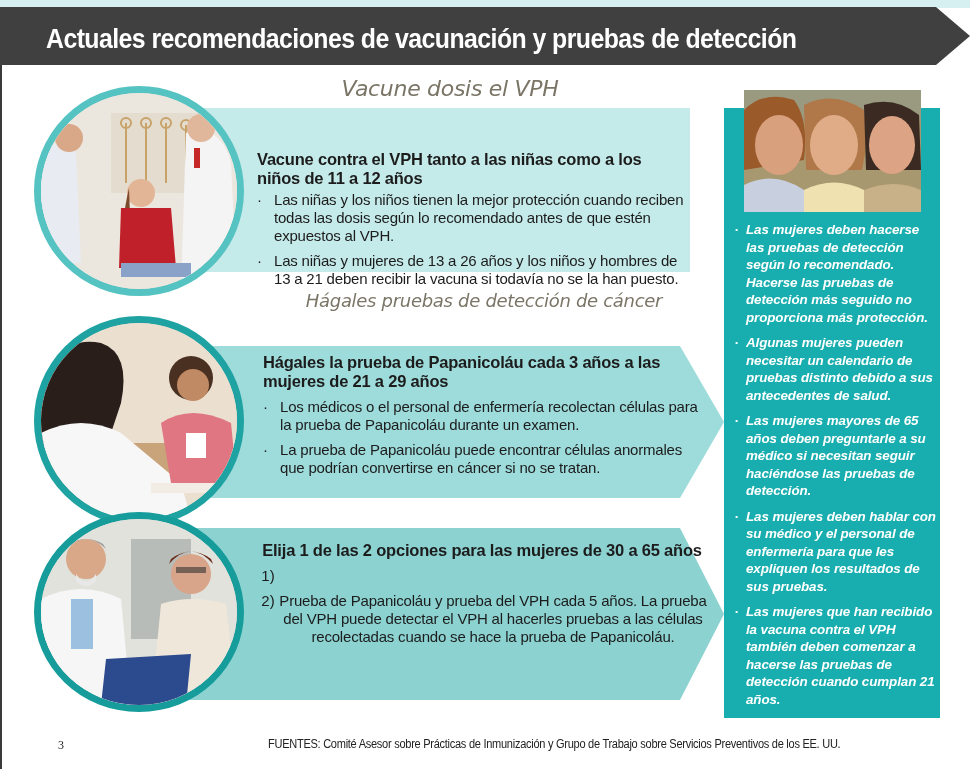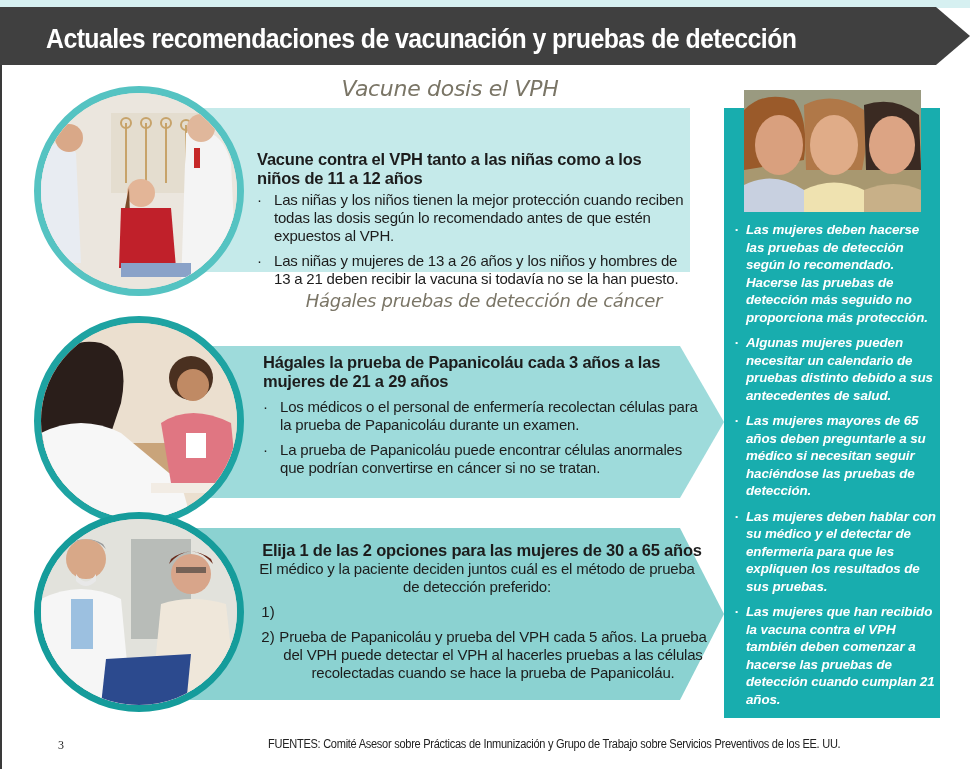--- a/index.html
+++ b/index.html
@@ -138,21 +138,20 @@
     <circle cx="152" cy="62" r="16" fill="#c08a64"></circle>
     <path d="M120 100 Q150 80 190 100 L196 160 L130 160 Z" fill="#e07682"></path>
     <rect x="145" y="110" width="20" height="25" fill="#ffffff"></rect>
     <rect x="110" y="160" width="70" height="10" fill="#f2ece4"></rect>
   </svg>
 </div>
 
 <div class="panel panel-3"></div>
 <div class="panel-text" style="left:257px; top:541px; width:450px;text-align:center;">
   <div class="p-title">Elija 1 de las 2 opciones para las mujeres de 30 a 65 años</div>
-  <div class="p-body" style="width:440px;">El médico y la paciente deciden juntos cuál es el método de prueba de detección preferido:</div>
   <div class="bullet-row">
     <span class="num-dot">1)</span>
   </div>
   <div class="bullet-row">
     <span class="num-dot">2)</span>
     <span class="p-body">Prueba de Papanicoláu y prueba del VPH cada 5 años. La prueba del VPH puede detectar el VPH al hacerles pruebas a las células recolectadas cuando se hace la prueba de Papanicoláu.</span>
   </div>
 </div>
 
 <div class="circle circle-3">
@@ -197,21 +196,21 @@
   <div class="s-item">
     <span class="s-dot">·</span>
     <span>Algunas mujeres pueden necesitar un calendario de pruebas distinto debido a sus antecedentes de salud.</span>
   </div>
   <div class="s-item">
     <span class="s-dot">·</span>
     <span>Las mujeres mayores de 65 años deben preguntarle a su médico si necesitan seguir haciéndose las pruebas de detección.</span>
   </div>
   <div class="s-item">
     <span class="s-dot">·</span>
-    <span>Las mujeres deben hablar con su médico y el detectar de enfermería para que les expliquen los resultados de sus pruebas.</span>
+    <span>Las mujeres deben hablar con su médico y el personal de enfermería para que les expliquen los resultados de sus pruebas.</span>
   </div>
   <div class="s-item">
     <span class="s-dot">·</span>
     <span>Las mujeres que han recibido la vacuna contra el VPH también deben comenzar a hacerse las pruebas de detección cuando cumplan 21 años.</span>
   </div>
 </div>
 
 <div class="footer-page">3</div>
 <div class="footer-source">FUENTES: Comité Asesor sobre Prácticas de Inmunización y Grupo de Trabajo sobre Servicios Preventivos de los EE. UU.</div>
 

